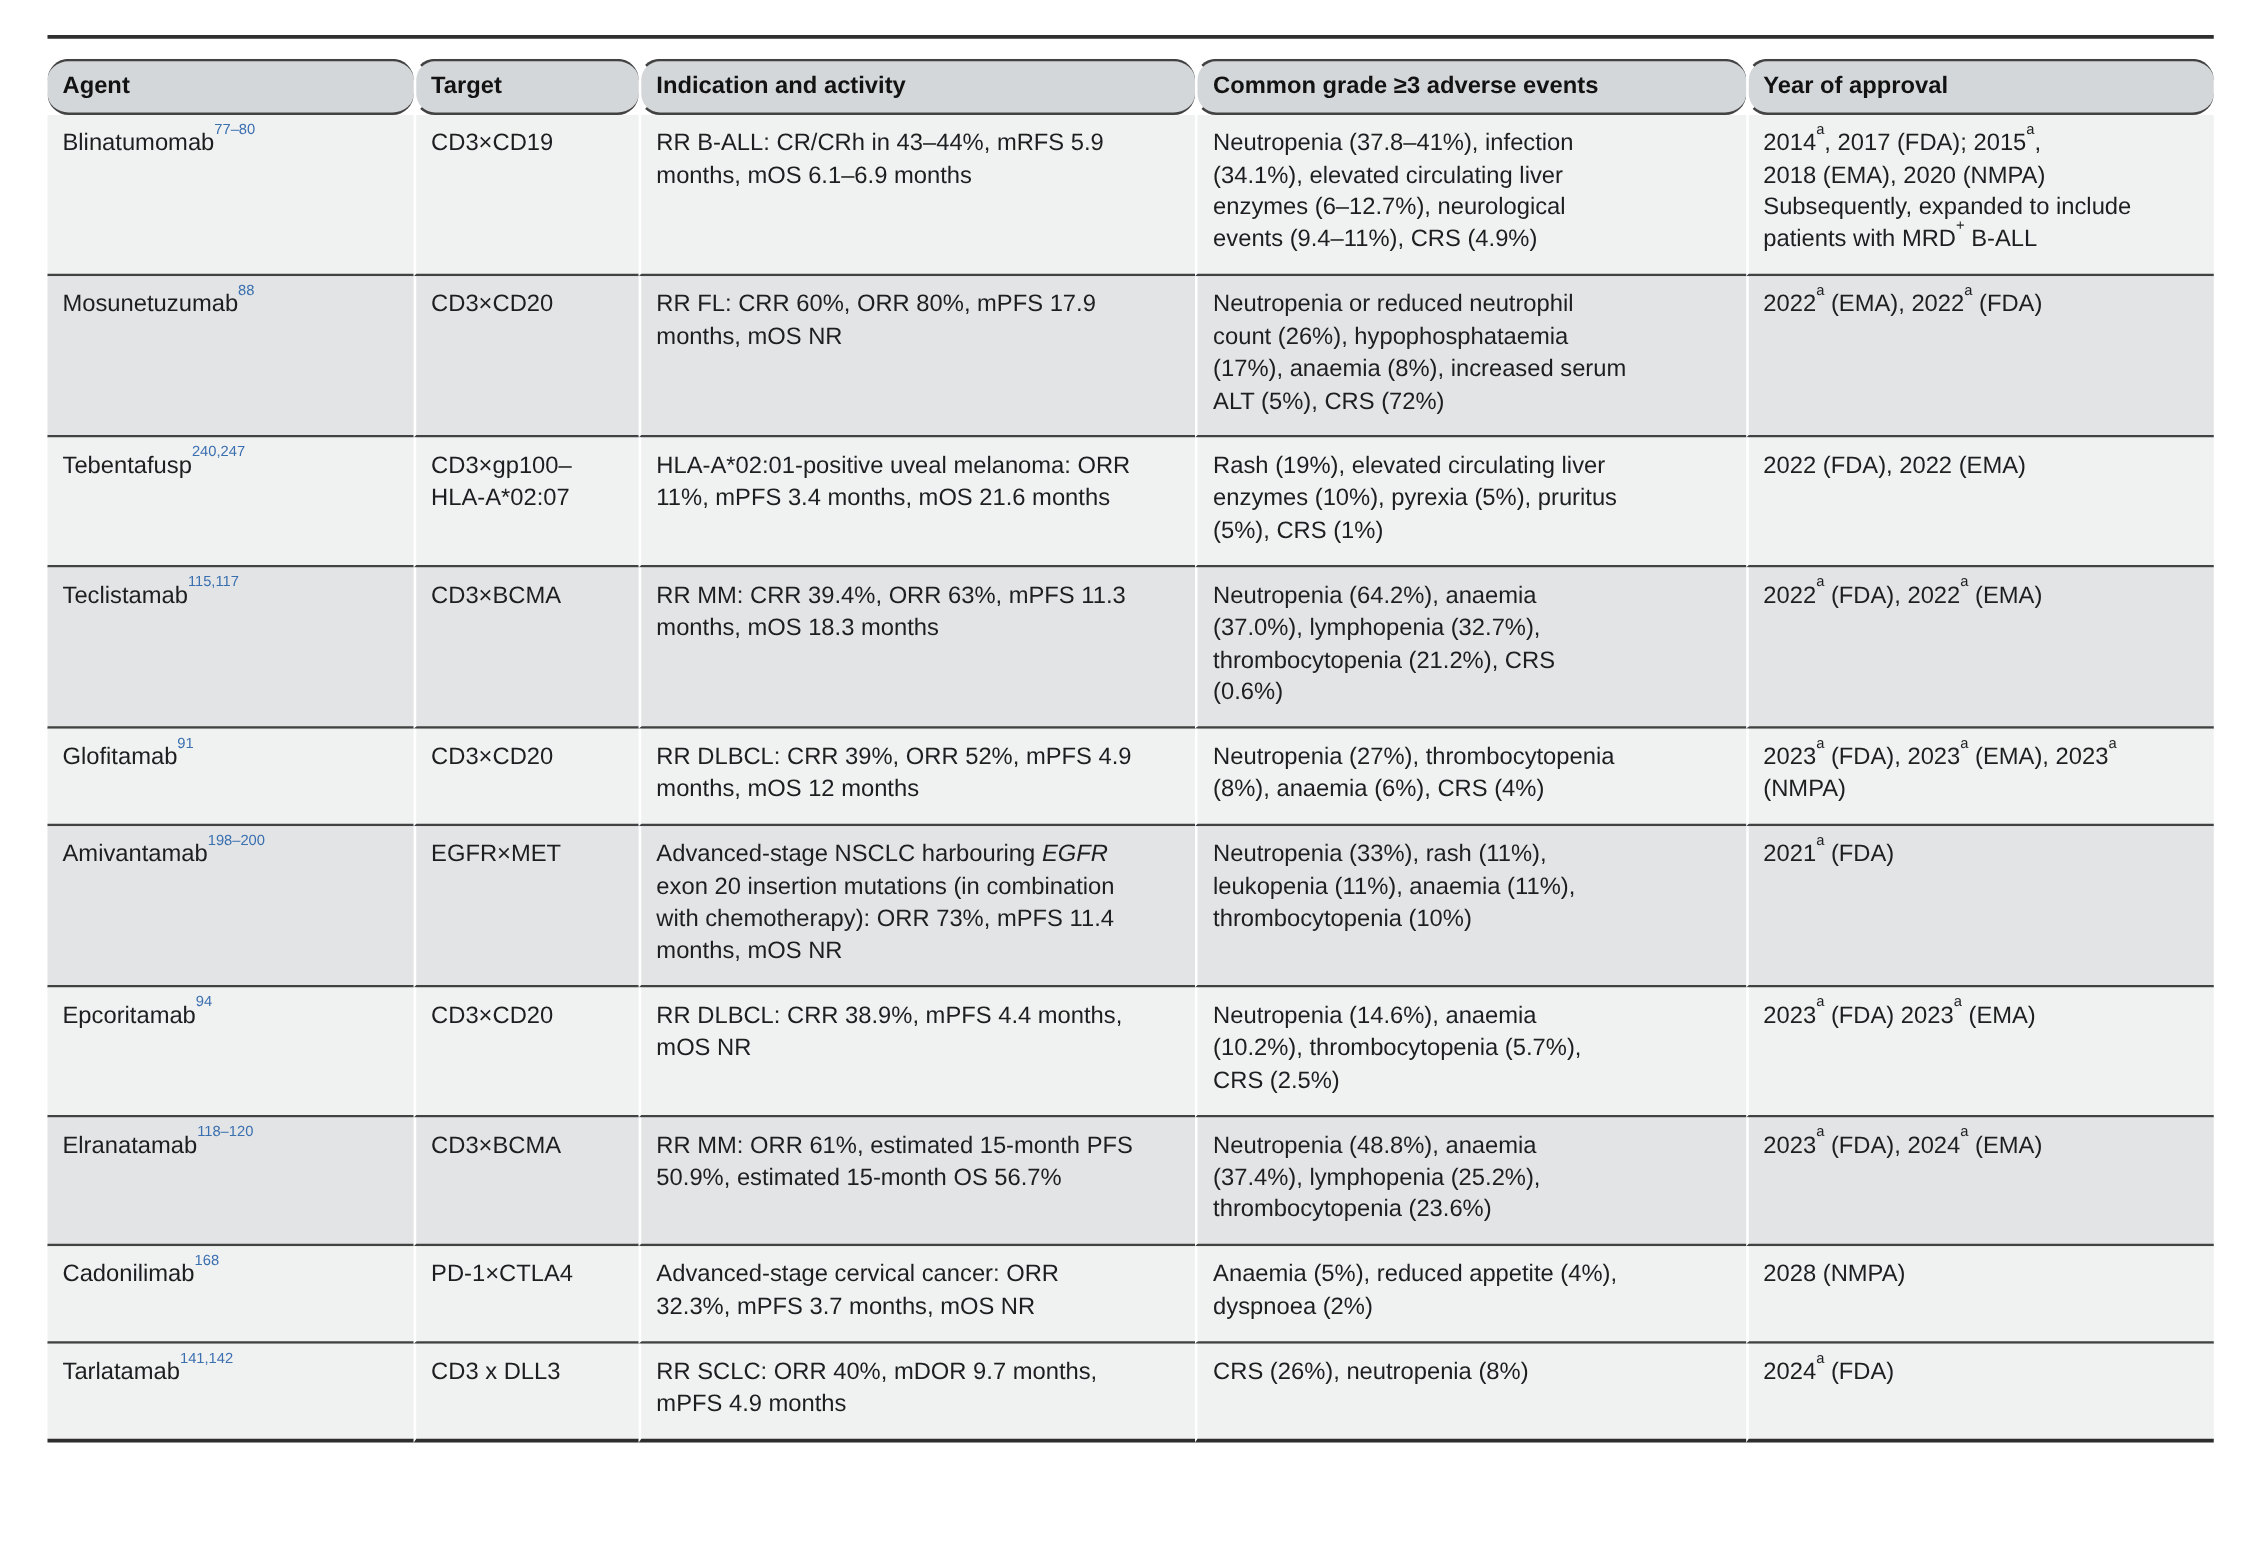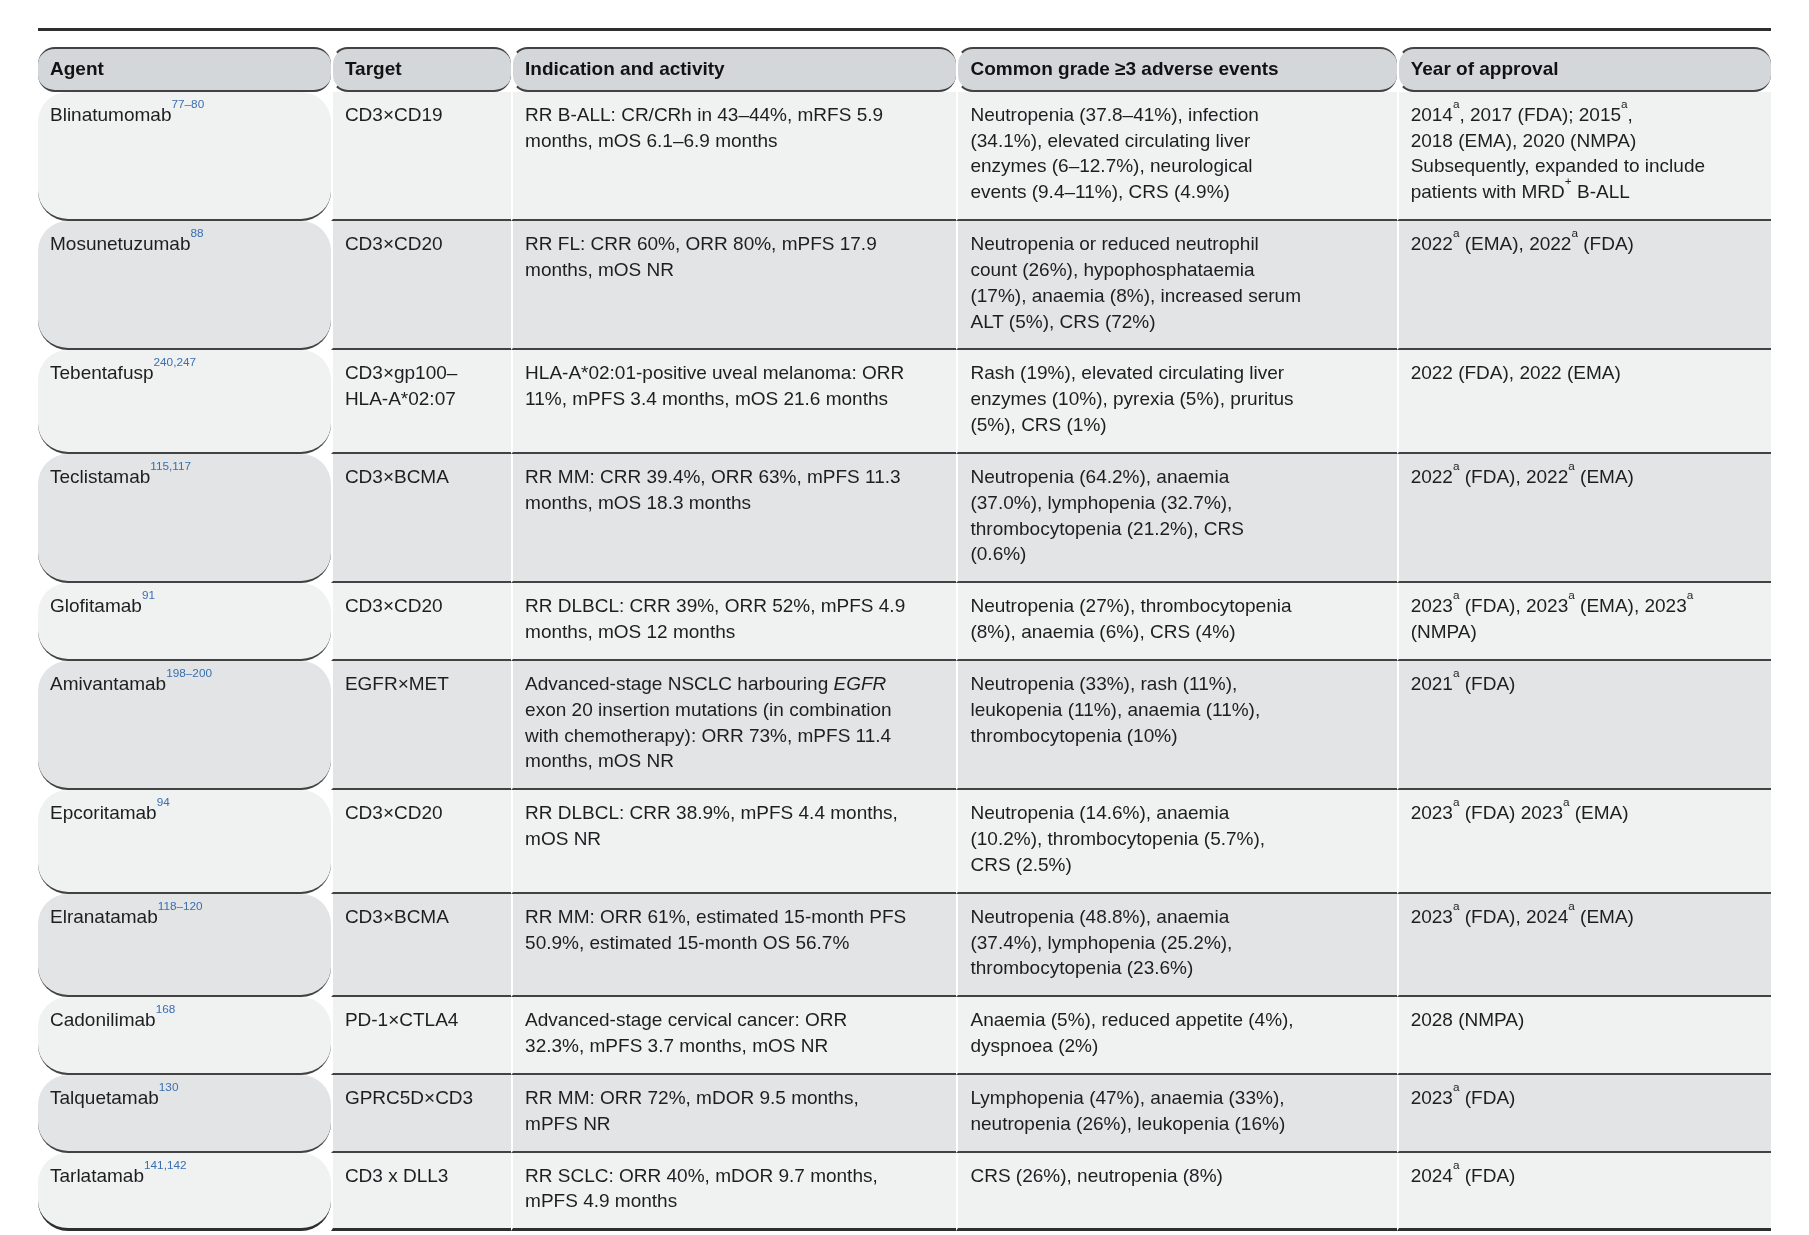--- a/index.html
+++ b/index.html
@@ -44,21 +44,21 @@
     padding:10px 10px 14px 12px;
   }
   tbody tr:last-child td{border-bottom:3px solid #2e2e2e;}
   tbody tr.light td{background:var(--row-light);}
   tbody tr.dark td{background:var(--row-dark);}
   col.c-agent{width:16.9%;}
   col.c-target{width:10.4%;}
   col.c-ind{width:25.7%;}
   col.c-ae{width:25.4%;}
   col.c-year{width:21.6%;}
-  td.agent-cell{padding-right:28px;border-radius:30px;}
+  td.agent-cell{padding-right:28px;}
   td.target-cell{padding-right:24px;}
   td.indication-cell{padding-right:48px;}
   td.ae-cell{padding-right:95px;}
   td.year-cell{padding-right:34px;}
   sup{
     font-size:62%;line-height:0;position:relative;top:-0.48em;
     letter-spacing:0;
   }
   td.agent-cell sup{color:var(--accent);}
   i{font-style:italic;}
@@ -143,27 +143,20 @@
           <td class="ae-cell">Neutropenia (48.8%), anaemia (37.4%), lymphopenia (25.2%), thrombocytopenia (23.6%)</td>
           <td class="year-cell">2023<sup>a</sup> (FDA), 2024<sup>a</sup> (EMA)</td>
         </tr>
         <tr class="light">
           <td class="agent-cell"><span>Cadonilimab</span><sup>168</sup></td>
           <td class="target-cell">PD-1×CTLA4</td>
           <td class="indication-cell">Advanced-stage cervical cancer: ORR 32.3%, mPFS 3.7 months, mOS NR</td>
           <td class="ae-cell">Anaemia (5%), reduced appetite (4%), dyspnoea (2%)</td>
           <td class="year-cell">2028 (NMPA)</td>
         </tr>
-        <tr class="dark">
-          <td class="agent-cell"><span>Talquetamab</span><sup>130</sup></td>
-          <td class="target-cell">GPRC5D×CD3</td>
-          <td class="indication-cell">RR MM: ORR 72%, mDOR 9.5 months, mPFS NR</td>
-          <td class="ae-cell">Lymphopenia (47%), anaemia (33%), neutropenia (26%), leukopenia (16%)</td>
-          <td class="year-cell">2023<sup>a</sup> (FDA)</td>
-        </tr>
         <tr class="light">
           <td class="agent-cell"><span>Tarlatamab</span><sup>141,142</sup></td>
           <td class="target-cell">CD3 x DLL3</td>
           <td class="indication-cell">RR SCLC: ORR 40%, mDOR 9.7 months, mPFS 4.9 months</td>
           <td class="ae-cell">CRS (26%), neutropenia (8%)</td>
           <td class="year-cell">2024<sup>a</sup> (FDA)</td>
         </tr>
       </tbody>
   </table>
 </div>

